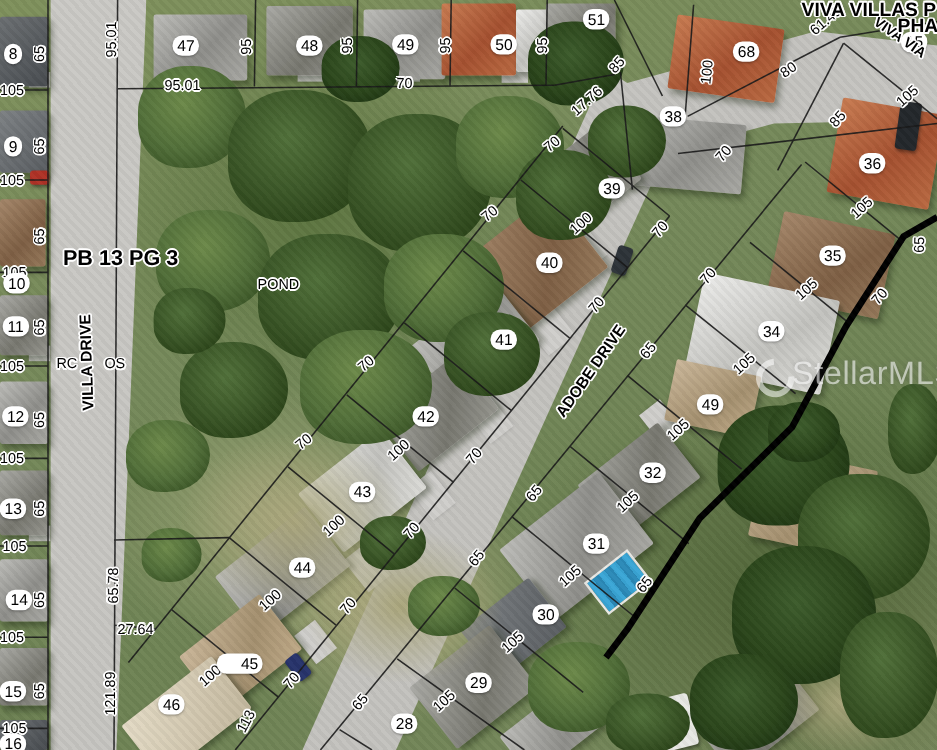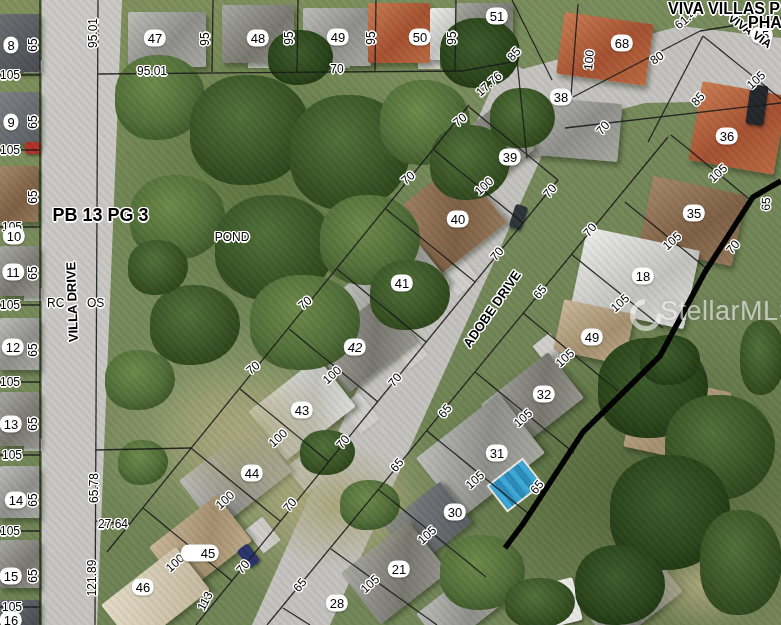--- a/index.html
+++ b/index.html
@@ -232,31 +232,31 @@
       <span class="pill" style="left: 338px; top: 37px;">49</span>
       <span class="pill" style="left: 420px; top: 37px;">50</span>
       <span class="pill" style="left: 497px; top: 16px;">51</span>
       <span class="pill" style="left: 622px; top: 43px;">68</span>
       <span class="pill" style="left: 561px; top: 97px;">38</span>
       <span class="pill" style="left: 762px; top: 35px;">15</span>
       <span class="pill" style="left: 727px; top: 136px;">36</span>
       <span class="pill" style="left: 510px; top: 157px;">39</span>
       <span class="pill" style="left: 694px; top: 213px;">35</span>
       <span class="pill" style="left: 458px; top: 219px;">40</span>
-      <span class="pill" style="left: 643px; top: 276px;">18</span>
-      <span class="pill" style="left: 402px; top: 283px;">41</span>
+      <span class="pill" style="left: 643px; top: 276px;">34</span>
+      <span class="pill" style="left: 420px; top: 283px;">41</span>
       <span class="pill" style="left: 592px; top: 337px;">49</span>
-      <span class="pill" style="left: 355px; top: 347px; font-style: italic;">42</span>
+      <span class="pill" style="left: 355px; top: 347px;">42</span>
       <span class="pill" style="left: 544px; top: 394px;">32</span>
       <span class="pill" style="left: 302px; top: 410px;">43</span>
       <span class="pill" style="left: 497px; top: 453px;">31</span>
       <span class="pill" style="left: 252px; top: 473px;">44</span>
       <span class="pill" style="left: 455px; top: 512px;">30</span>
       <span class="pill" style="left: 200px; top: 553px; padding-left: 20px;">45</span>
-      <span class="pill" style="left: 399px; top: 569px;">21</span>
+      <span class="pill" style="left: 399px; top: 569px;">29</span>
       <span class="pill" style="left: 143px; top: 587px;">46</span>
       <span class="pill" style="left: 337px; top: 603px;">28</span>
       <span class="dim halo" style="left: 93px; top: 33px; transform: translate(-50%, -50%) rotate(-90deg);">95.01</span>
       <span class="dim halo" style="left: 152px; top: 71px; transform: translate(-50%, -50%) rotate(0deg);">95.01</span>
       <span class="dim halo" style="left: 205px; top: 39px; transform: translate(-50%, -50%) rotate(-90deg);">95</span>
       <span class="dim halo" style="left: 289px; top: 38px; transform: translate(-50%, -50%) rotate(-90deg);">95</span>
       <span class="dim halo" style="left: 371px; top: 38px; transform: translate(-50%, -50%) rotate(-90deg);">95</span>
       <span class="dim halo" style="left: 452px; top: 38px; transform: translate(-50%, -50%) rotate(-90deg);">95</span>
       <span class="dim halo" style="left: 337px; top: 69px; transform: translate(-50%, -50%) rotate(0deg);">70</span>
       <span class="dim halo" style="left: 489px; top: 84px; transform: translate(-50%, -50%) rotate(-42deg);">17.76</span>

